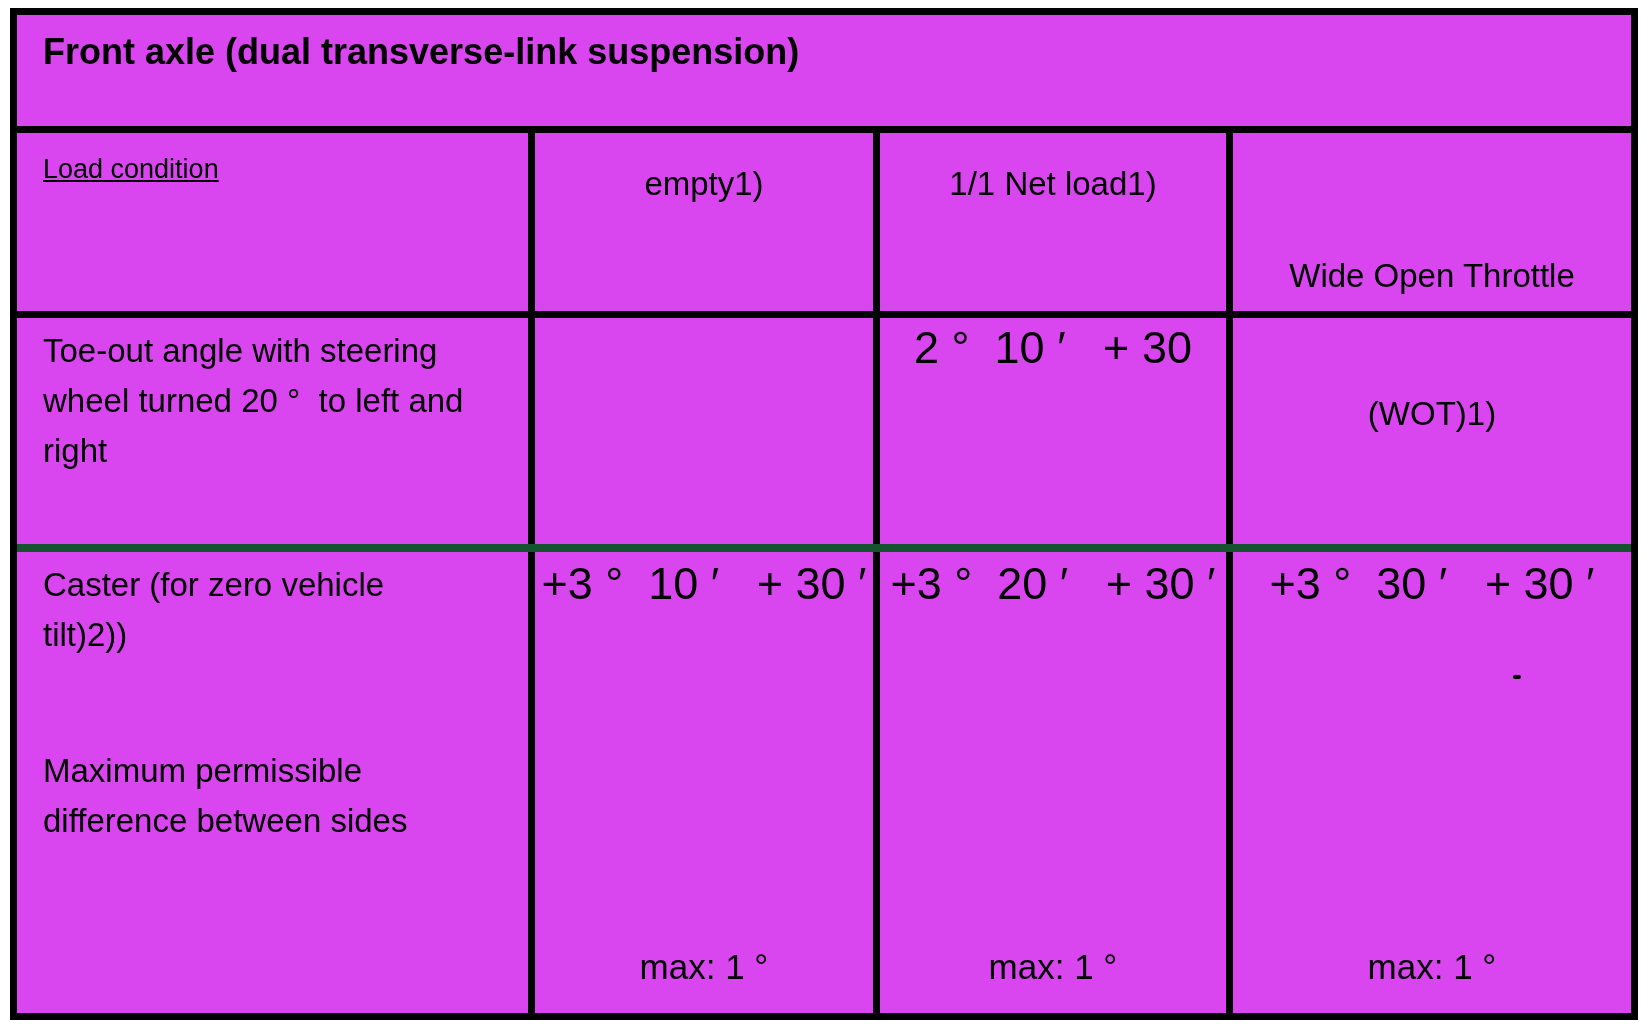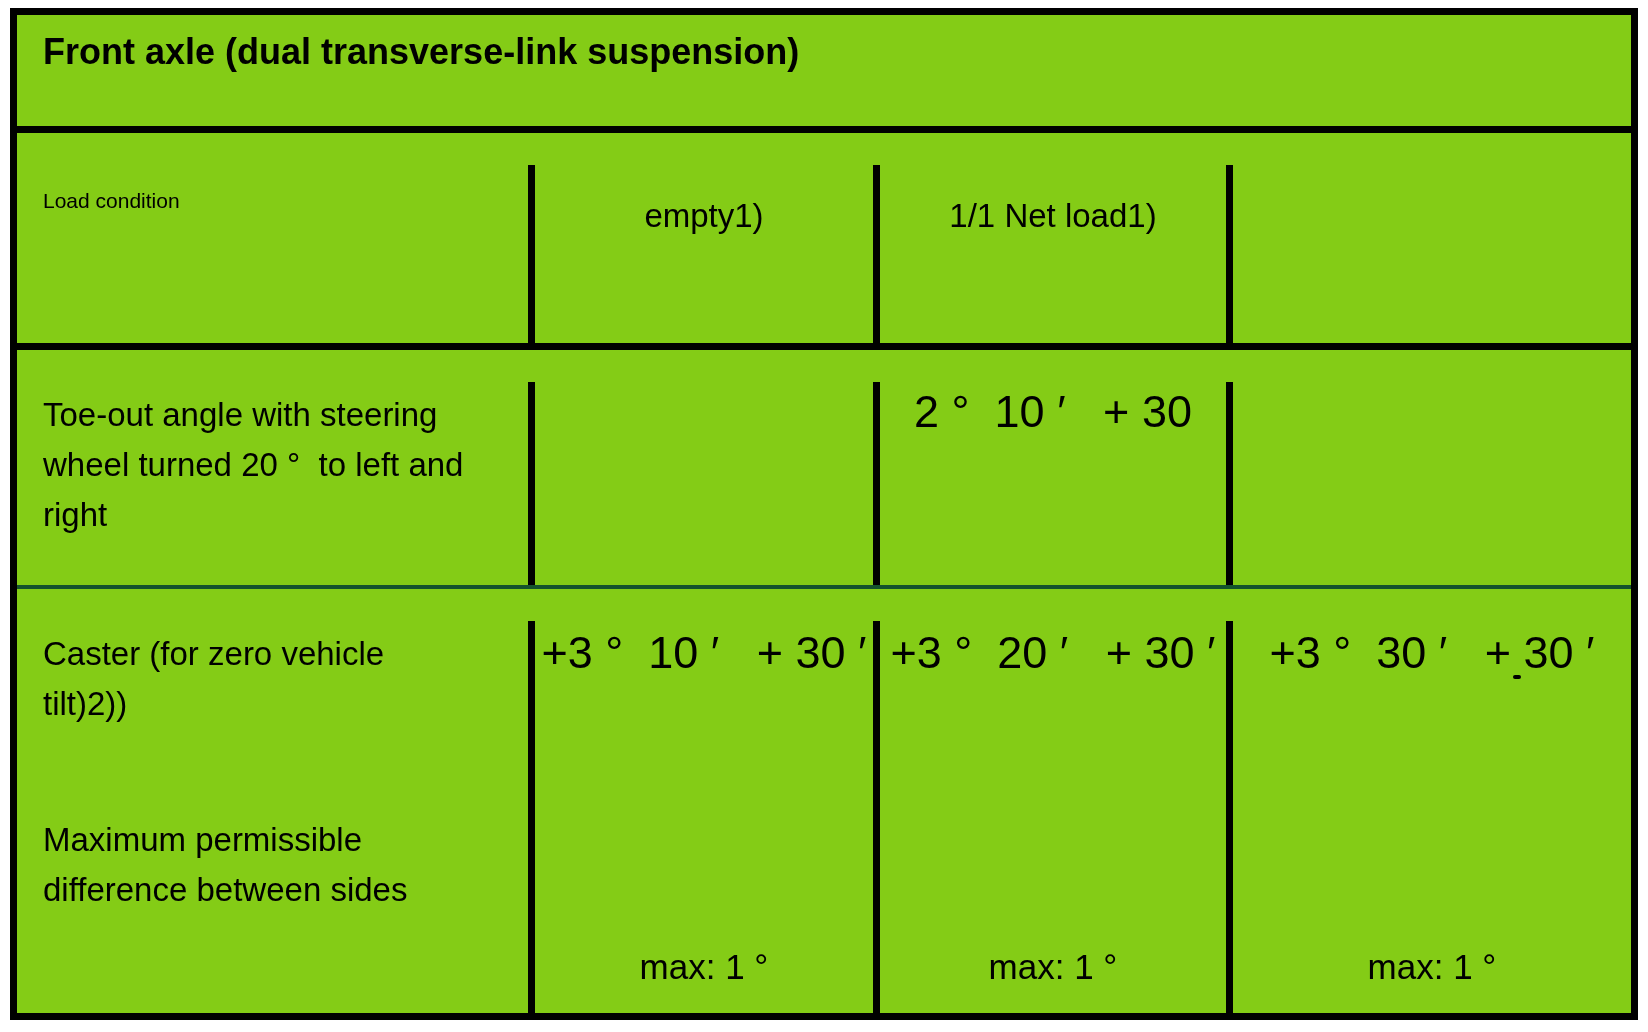--- a/index.html
+++ b/index.html
@@ -18,50 +18,50 @@
   .spec-table {
     position: absolute;
     left: 10px;
     top: 8px;
     width: 1628px;
     height: 1012px;
     box-sizing: border-box;
     border: 7px solid #000000;
     display: flex;
     flex-direction: column;
-    background: #84cc16;
-    gap: 32px;
+    background: #d946ef;
   }
   .title-row {
     height: 118px;
     box-sizing: border-box;
     border-bottom: 7px solid #000000;
     padding: 16px 20px 0 26px;
     font-size: 36px;
     font-weight: bold;
     white-space: pre;
   }
   .trow {
     display: flex;
     box-sizing: border-box;
     min-height: 0;
   }
   .header-row { height: 185px; border-bottom: 7px solid #000000; }
-  .toeout-row { height: 207px; border-bottom: 4px solid #14532d; justify-content: flex-end; }
+  .toeout-row { height: 234px; border-bottom: 8px solid #14532d; justify-content: flex-end; }
   .caster-row { flex: 1 1 auto; }
   .cell { box-sizing: border-box; min-width: 0; }
   .c1 { width: 518px; border-right: 7px solid #000000; padding: 8px 24px 0 26px; }
   .c2 { width: 345px; border-right: 7px solid #000000; }
   .c3 { width: 353px; border-right: 7px solid #000000; }
   .c4 { flex: 1 1 auto; }
   .header-label {
-    font-size: 21px;
+    font-size: 27px;
     line-height: 48px;
     padding-top: 4px;
     white-space: pre;
+    text-decoration: underline;
   }
   .header-center {
     text-align: center;
     font-size: 33px;
     line-height: 46px;
     padding-top: 28px;
     white-space: pre;
   }
   .label-line {
     font-size: 33px;
@@ -108,20 +108,26 @@
   <div class="trow header-row">
     <div class="cell c1">
       <div class="header-label">Load condition</div>
     </div>
     <div class="cell c2">
       <div class="header-center">empty1)</div>
     </div>
     <div class="cell c3">
       <div class="header-center">1/1 Net load1)</div>
     </div>
+    <div class="cell c4">
+      <div class="header-center">
+        <div>Wide Open Throttle</div>
+        <div>(WOT)1)</div>
+      </div>
+    </div>
   </div>
 
   <div class="trow toeout-row">
     <div class="cell c1">
       <div class="label-line">Toe-out angle with steering</div>
       <div class="label-line">wheel turned 20 °  to left and</div>
       <div class="label-line">right</div>
     </div>
     <div class="cell c2 value-cell-top">
       <div class="value"></div>

